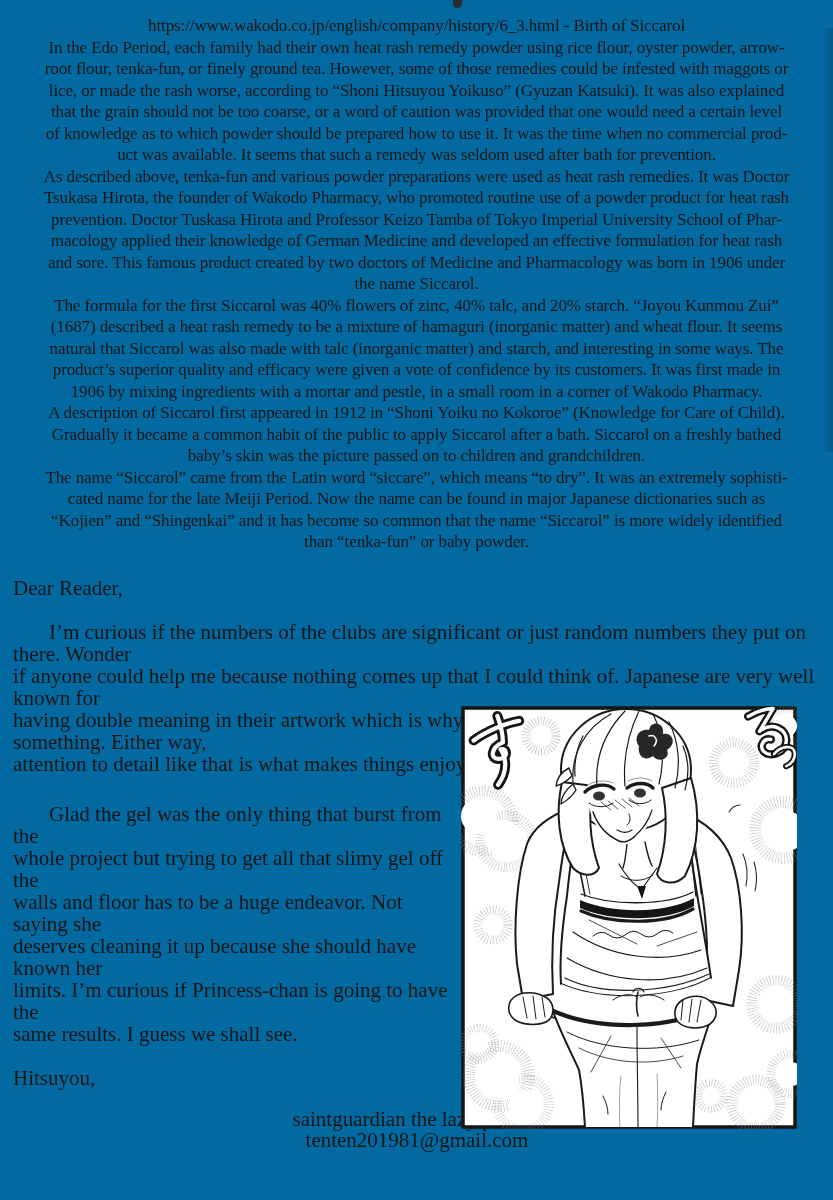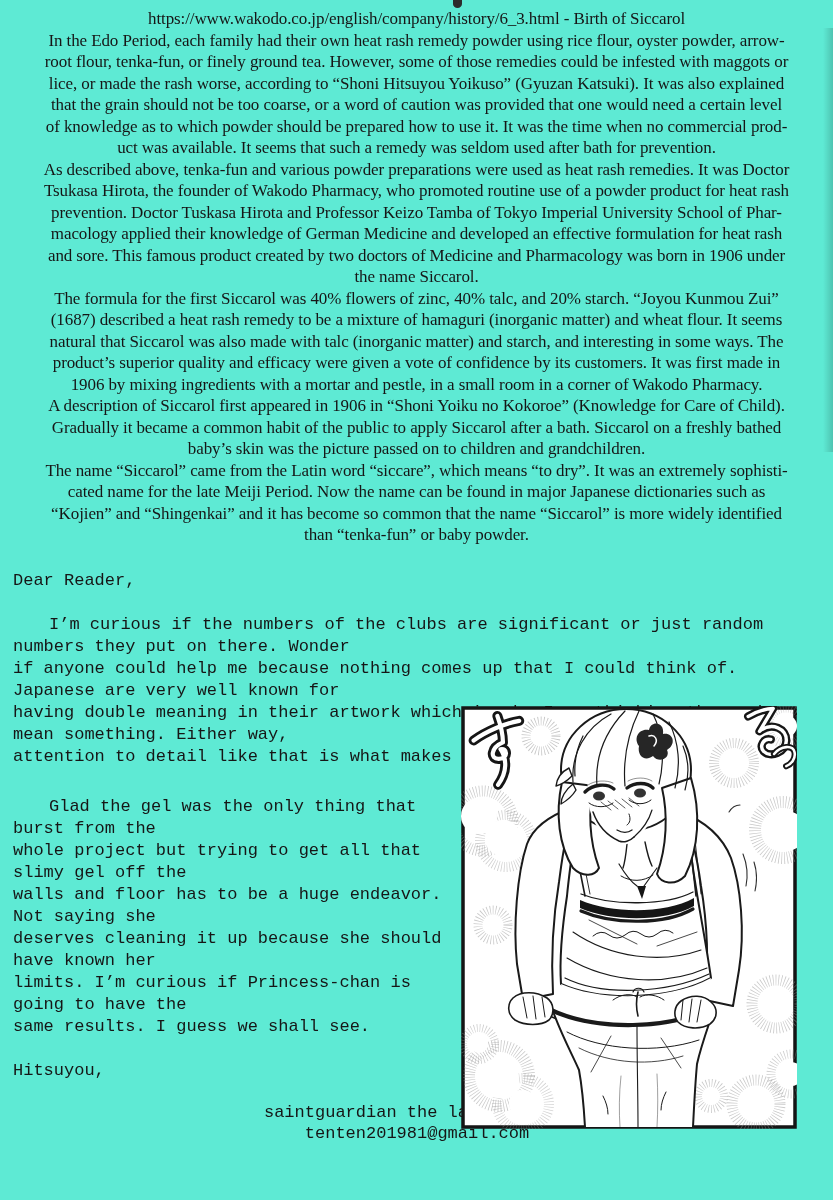--- a/index.html
+++ b/index.html
@@ -1,41 +1,40 @@
 <!DOCTYPE html>
 <html><head>
 <meta charset="utf-8">
 <style>
   html,body{margin:0;padding:0;background:#e8e8e8;}
   .page{
     position:relative;
     width:833px;height:1200px;
-    background:#5eead4;
+    background:#0369a1;
     font-family:"Liberation Serif","DejaVu Serif",serif;
     color:#161616;
     overflow:hidden;
     box-sizing:border-box;
-    padding-top:8px;
+    padding-top:15px;
   }
   
   .article{padding:0 10px;}
   .article-line,.article-p{
     margin:0;
     font-size:17px;line-height:21.5px;
     text-align:center;
     white-space:pre-line;
     letter-spacing:-0.1px;
   }
   
   .letter{padding:0 12px 0 13px;}
   .letter p{
     margin:0;
-    font-size:17px;line-height:22px;
+    font-size:21px;line-height:22px;
     white-space:pre-line;
-    font-family:Liberation Mono, monospace;
   }
   .greeting{margin-top:24px !important;}
   .letter-p{text-indent:36px;}
   .lp0{margin-top:22px !important;}
   .lp1{margin-top:28px !important;width:442px;}
   .lp2{margin-top:21px !important;width:442px;}
   .closing{margin-top:22px !important;}
   .signature{margin-top:20px !important;line-height:21px !important;text-align:center;}
   
   .panel{
@@ -71,21 +70,21 @@
 Tsukasa Hirota, the founder of Wakodo Pharmacy, who promoted routine use of a powder product for heat rash
 prevention. Doctor Tuskasa Hirota and Professor Keizo Tamba of Tokyo Imperial University School of Phar-
 macology applied their knowledge of German Medicine and developed an effective formulation for heat rash
 and sore. This famous product created by two doctors of Medicine and Pharmacology was born in 1906 under
 the name Siccarol.</p>
     <p class="article-p">The formula for the first Siccarol was 40% flowers of zinc, 40% talc, and 20% starch. “Joyou Kunmou Zui”
 (1687) described a heat rash remedy to be a mixture of hamaguri (inorganic matter) and wheat flour. It seems
 natural that Siccarol was also made with talc (inorganic matter) and starch, and interesting in some ways. The
 product’s superior quality and efficacy were given a vote of confidence by its customers. It was first made in
 1906 by mixing ingredients with a mortar and pestle, in a small room in a corner of Wakodo Pharmacy.</p>
-    <p class="article-p">A description of Siccarol first appeared in 1906 in “Shoni Yoiku no Kokoroe” (Knowledge for Care of Child).
+    <p class="article-p">A description of Siccarol first appeared in 1912 in “Shoni Yoiku no Kokoroe” (Knowledge for Care of Child).
 Gradually it became a common habit of the public to apply Siccarol after a bath. Siccarol on a freshly bathed
 baby’s skin was the picture passed on to children and grandchildren.</p>
     <p class="article-p">The name “Siccarol” came from the Latin word “siccare”, which means “to dry”. It was an extremely sophisti-
 cated name for the late Meiji Period. Now the name can be found in major Japanese dictionaries such as
 “Kojien” and “Shingenkai” and it has become so common that the name “Siccarol” is more widely identified
 than “tenka-fun” or baby powder.</p>
   </div>
 
   <div class="letter">
     <p class="greeting">Dear Reader,</p>

